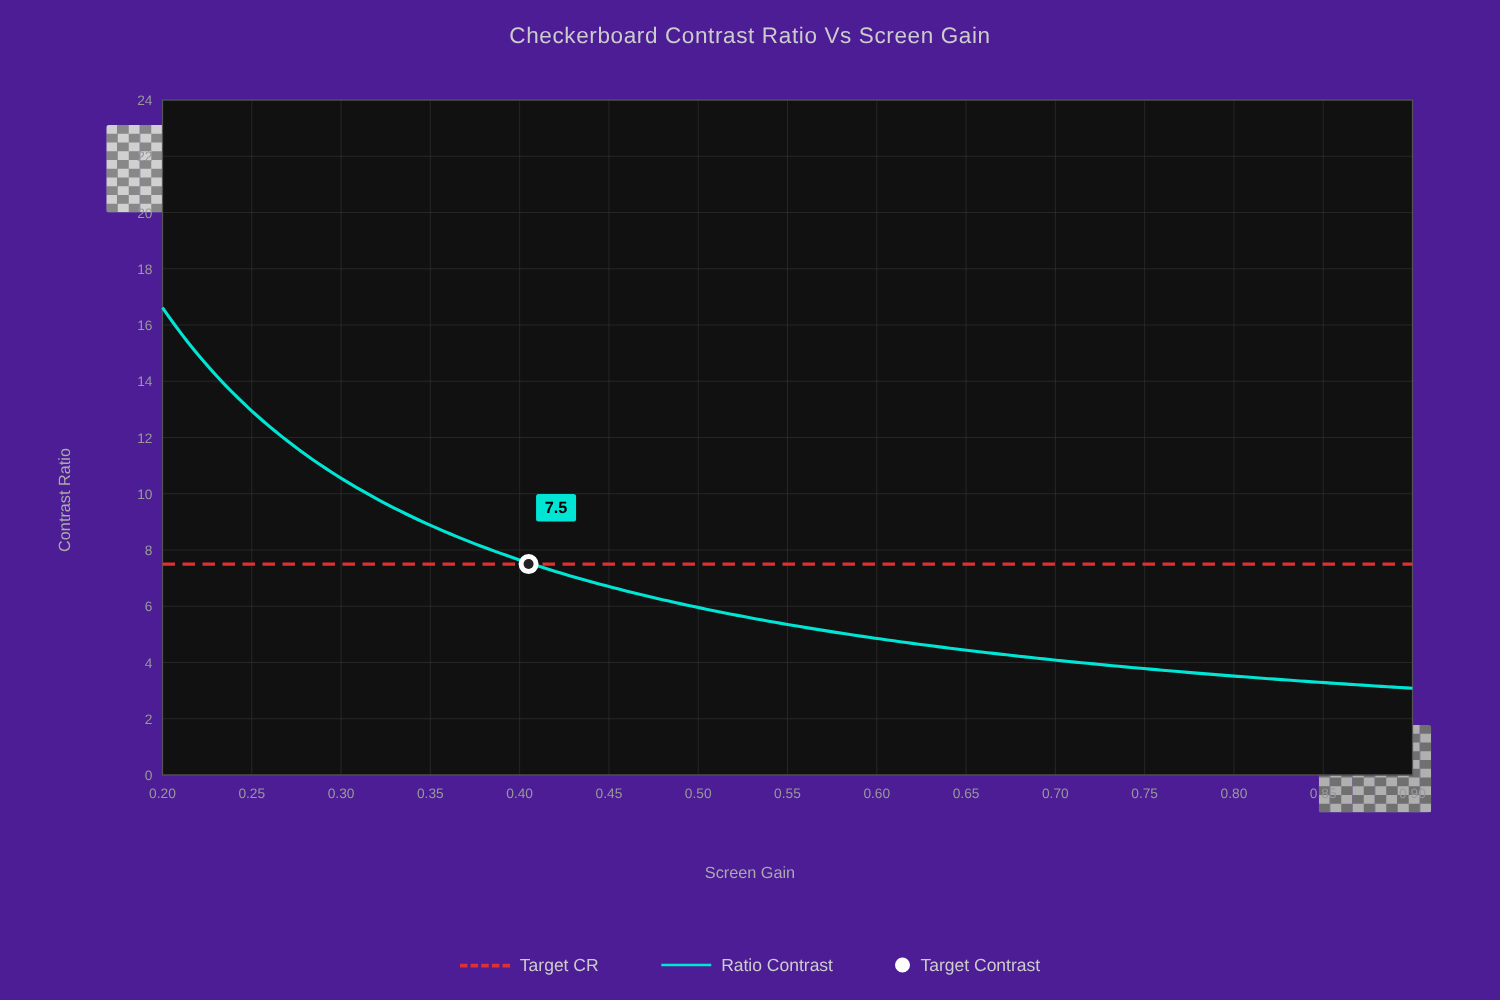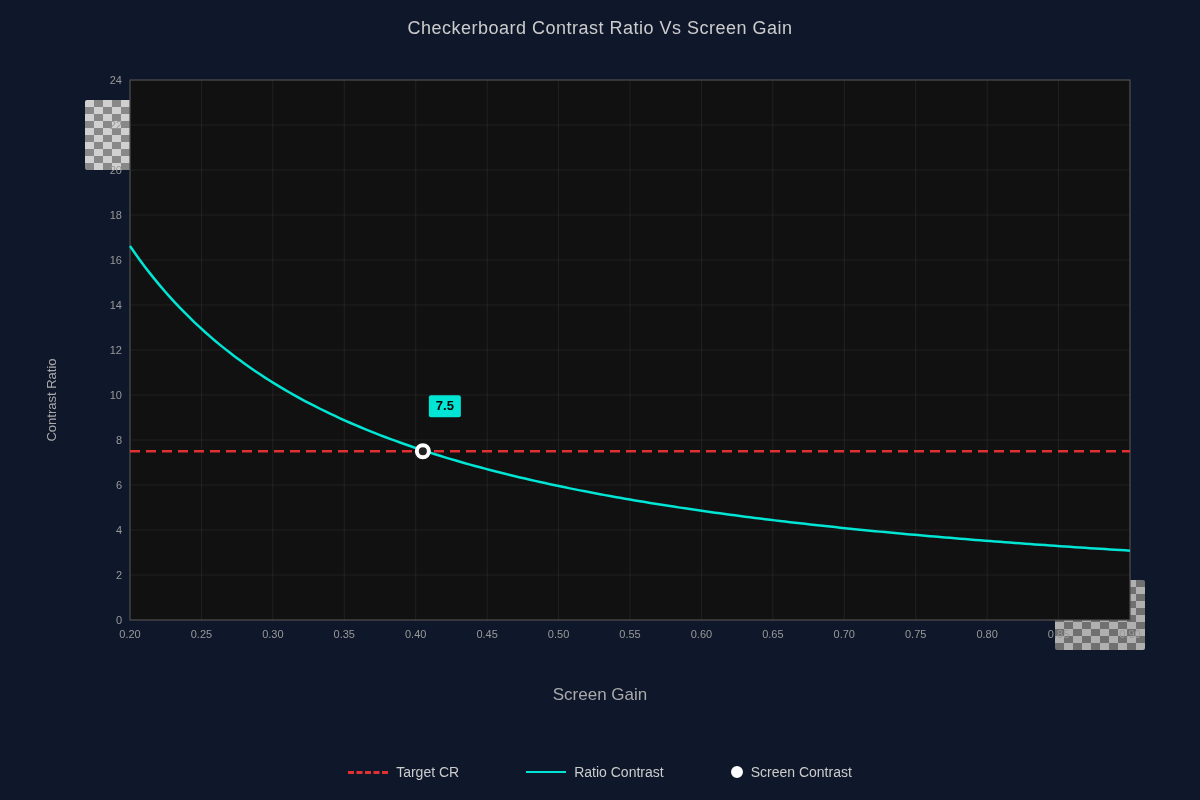--- a/index.html
+++ b/index.html
@@ -8,21 +8,21 @@
       width: 1200px;
       height: 800px;
       overflow: hidden;
       font-family: Arial, sans-serif;
       color: #fff;
     }
     .chart-container {
       width: 1200px;
       height: 800px;
       position: relative;
-      background: #0f172a;
+      background: #4c1d95;
     }
     .chart-title {
       text-align: center;
       font-size: 18px;
       color: #ccc;
       padding-top: 18px;
       letter-spacing: 0.5px;
     }
     .chart-area {
       position: absolute;
@@ -37,21 +37,21 @@
       overflow: visible;
     }
     .legend {
       position: absolute;
       bottom: 20px;
       left: 0;
       right: 0;
       display: flex;
       justify-content: center;
       align-items: center;
-      gap: 67px;
+      gap: 50px;
       font-size: 14px;
       color: #ccc;
       margin-top: 28px;
     }
     .legend-item {
       display: flex;
       align-items: center;
       gap: 8px;
     }
     .legend-dashed-line {
@@ -80,21 +80,21 @@
       font-size: 13px;
       color: #aaa;
       white-space: nowrap;
     }
     .x-axis-label {
       position: absolute;
       bottom: 95px;
       left: 0;
       right: 0;
       text-align: center;
-      font-size: 17px;
+      font-size: 13px;
       color: #aaa;
     }
     
     .checker-high {
       position: absolute;
       top: 100px;
       left: 85px;
       width: 90px;
       height: 70px;
     }
@@ -217,16 +217,16 @@
     <div class="legend-item">
       <div class="legend-dashed-line"></div>
       <span>Target CR</span>
     </div>
     <div class="legend-item">
       <div class="legend-solid-line"></div>
       <span>Ratio Contrast</span>
     </div>
     <div class="legend-item">
       <div class="legend-dot"></div>
-      <span>Screen Contrast</span>
+      <span>Target Contrast</span>
     </div>
   </div>
 </div>
 
 </body></html>

